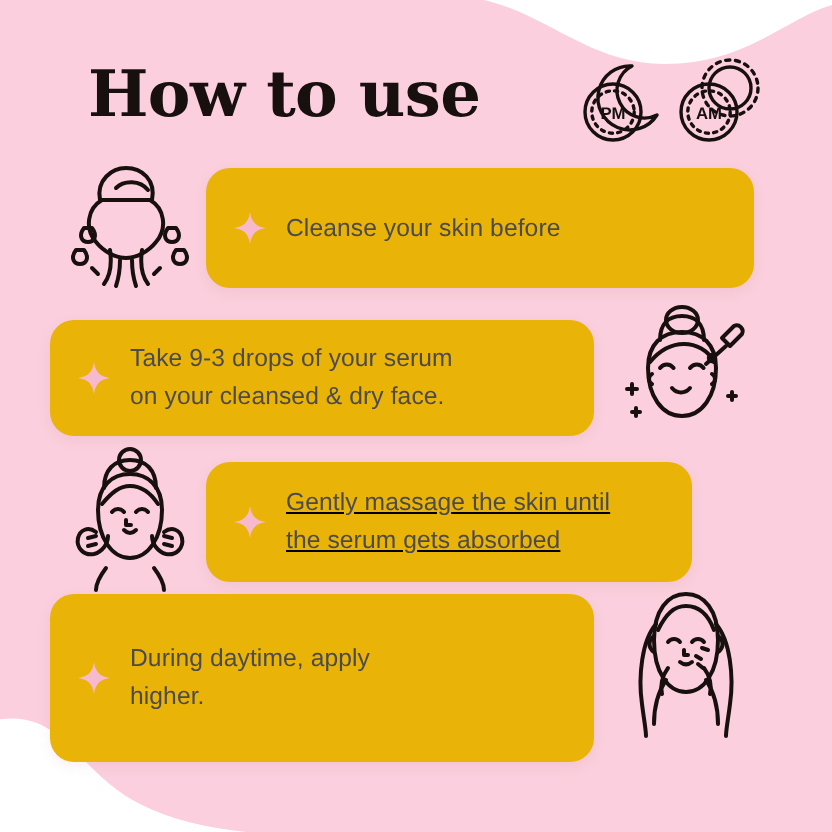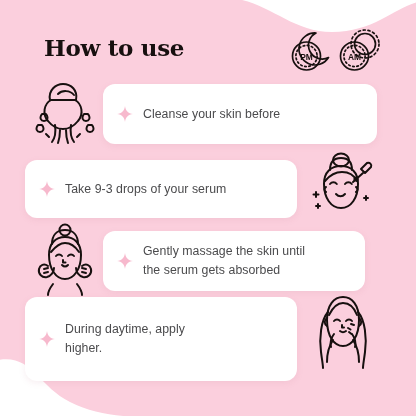--- a/index.html
+++ b/index.html
@@ -33,43 +33,42 @@
     height: 72px;
   }
 
   
   #title {
     position: absolute;
     left: 44px;
     top: 28px;
     font-family: "DejaVu Serif", "Liberation Serif", serif;
     font-weight: bold;
-    font-size: 23px;
+    font-size: 32px;
     letter-spacing: -0.3px;
     color: #17100f;
     white-space: nowrap;
-    margin-top: 6px;
   }
 
   
   #ampm-icons {
     position: absolute;
     left: 286px;
     top: 26px;
     width: 104px;
     height: 52px;
   }
 
   
   .step {
     position: absolute;
   }
   .card {
     position: absolute;
-    background: #ffffff;
+    background: #eab308;
     border-radius: 12px;
     box-shadow: 0 2px 6px rgba(190, 120, 150, 0.13);
     box-sizing: border-box;
     display: flex;
     align-items: center;
   }
   .sparkle {
     flex: 0 0 auto;
     width: 16px;
     height: 16px;
@@ -87,21 +86,21 @@
     position: absolute;
   }
 
   
   #step-1 .card { left: 103px; top: 84px;  width: 274px; height: 60px; }
   #step-1 .step-illus { left: 22px; top: 80px; width: 82px; height: 70px; }
 
   #step-2 .card { left: 25px;  top: 160px; width: 272px; height: 58px; }
   #step-2 .step-illus { left: 300px; top: 150px; width: 82px; height: 76px; }
 
-  #step-3 .card { left: 103px; top: 231px; width: 262px; height: 60px; }
+  #step-3 .card { left: 103px; top: 231px; width: 243px; height: 60px; text-decoration: underline; }
   #step-3 .step-illus { left: 24px; top: 222px; width: 82px; height: 74px; }
 
   #step-4 .card { left: 25px;  top: 297px; width: 272px; height: 84px; }
   #step-4 .step-illus { left: 303px; top: 290px; width: 80px; height: 80px; }
 </style>
 </head>
 <body>
 
 <div id="poster">
 
@@ -168,20 +167,21 @@
     </div>
   </div>
 
   <div class="step" id="step-2">
     <div class="card">
       <svg class="sparkle" viewBox="0 0 16 16">
         <path d="M8,0 C8.7,5 11,7.3 16,8 C11,8.7 8.7,11 8,16 C7.3,11 5,8.7 0,8 C5,7.3 7.3,5 8,0 Z" fill="#f7b9cd"></path>
       </svg>
       <div class="card-text">
         <div>Take 9-3 drops of your serum</div>
+        <div>on your cleansed &amp; dry face.</div>
       </div>
     </div>
     <svg class="step-illus" viewBox="0 0 82 76">
       <g fill="none" stroke="#17100f" stroke-width="2" stroke-linecap="round" stroke-linejoin="round">
         <ellipse cx="41" cy="10" rx="8" ry="6.5"></ellipse>
         <path d="M30,20 C30,12 34,8 41,8 C48,8 52,12 52,20"></path>
         <path d="M24,34 C24,22 31,16 41,16 C51,16 58,22 58,34 C58,48 51,58 41,58 C31,58 24,48 24,34 Z"></path>
         <path d="M25,31 C30,25 36,22 42,22 C48,22 54,25 57,31"></path>
         <path d="M30,34 c1.8,-2.4 5,-2.4 6.8,0"></path>
         <path d="M45,34 c1.8,-2.4 5,-2.4 6.8,0"></path>

